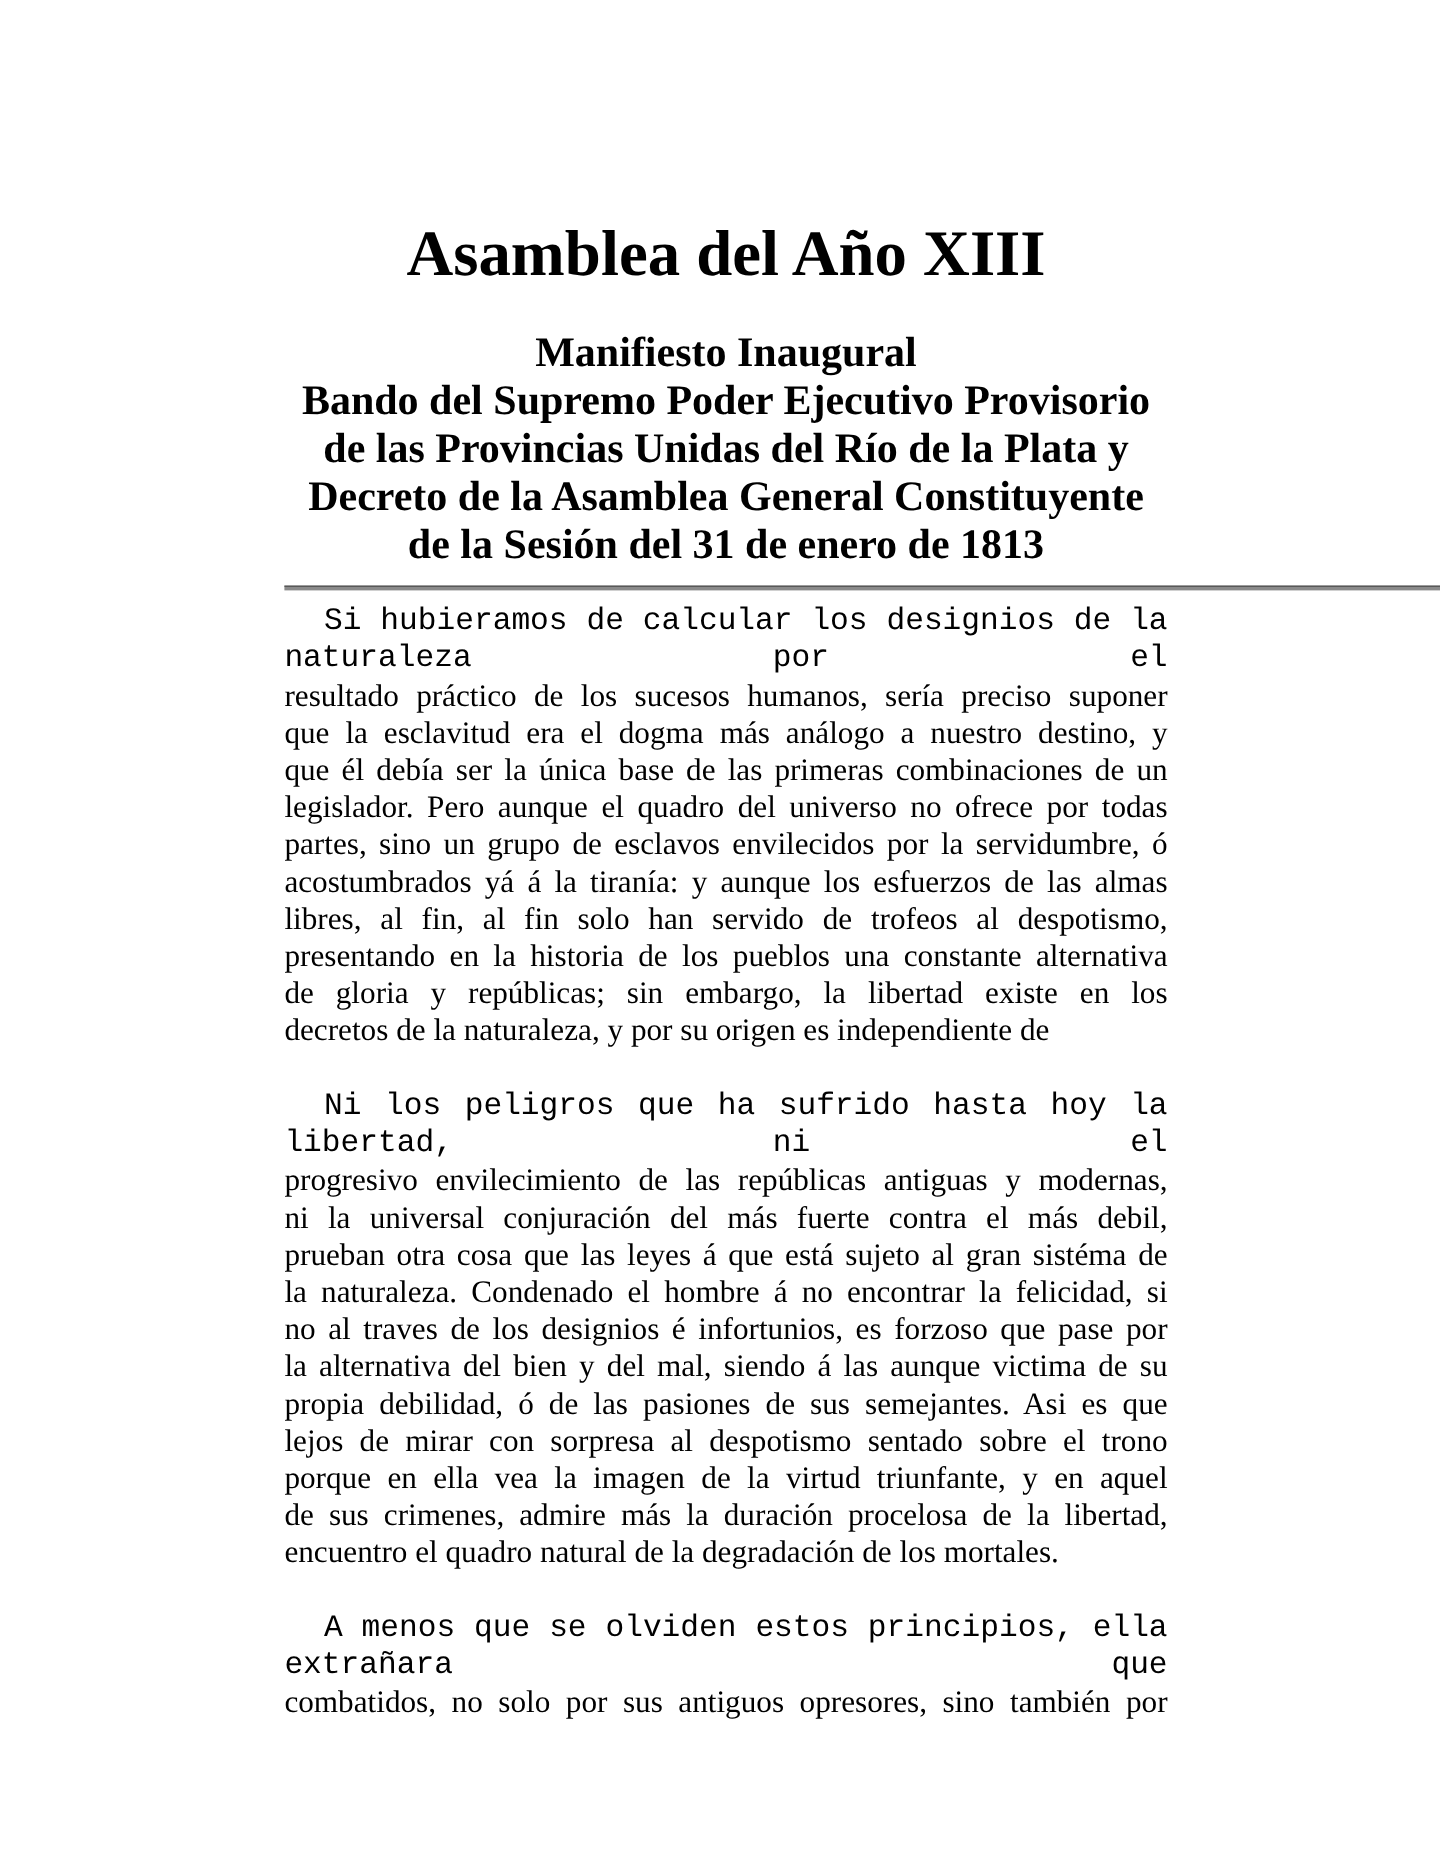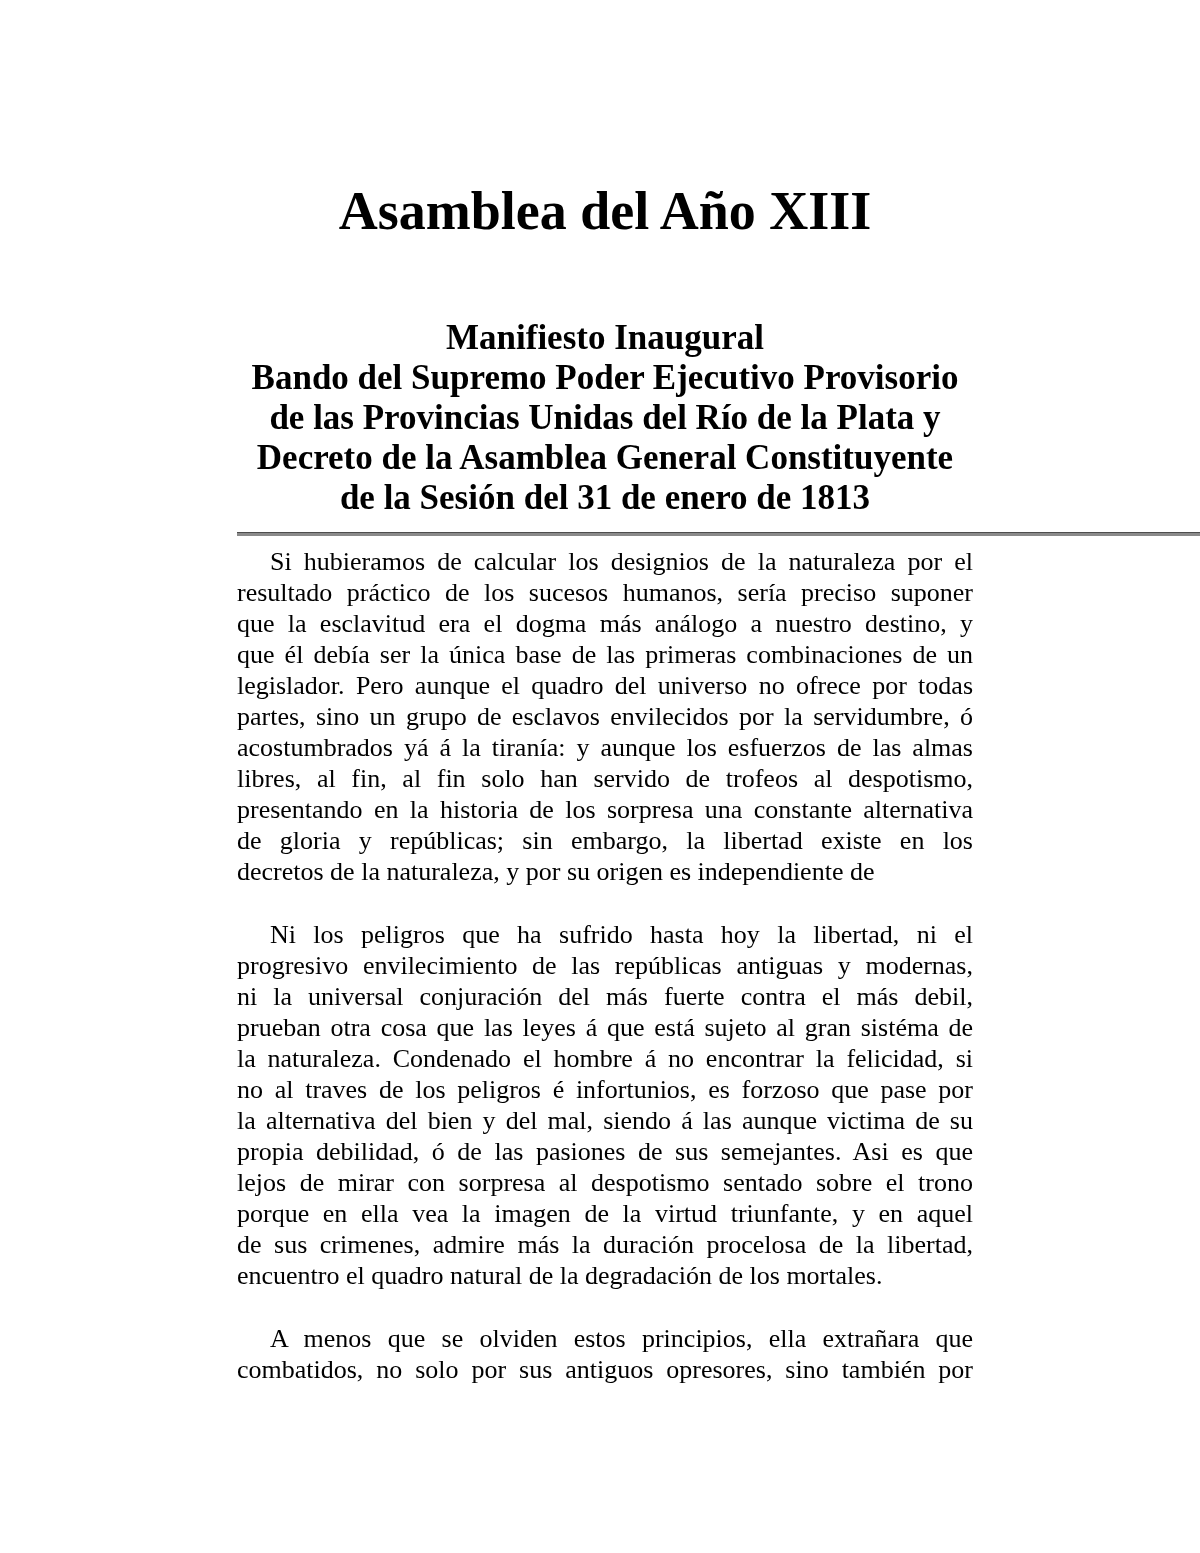--- a/index.html
+++ b/index.html
@@ -22,21 +22,21 @@
   }
   .doc-title {
     margin: 0;
     font-size: 54px;
     line-height: 62px;
     font-weight: bold;
     text-align: center;
     letter-spacing: 0px;
   }
   .subtitle {
-    margin-top: 76px;
+    margin-top: 32px;
     font-size: 35px;
     line-height: 40px;
     font-weight: bold;
     text-align: center;
   }
   .rule {
     margin-top: 14px;
     margin-right: -227px; 
     height: 3px;
     background: #8a8a8a;
@@ -49,20 +49,21 @@
   }
   .para {
     margin: 0 0 32px 0;
   }
   .line {
     text-align: justify;
     text-align-last: justify;
   }
   .para .line:first-child {
     text-indent: 33px;
+    font-family: Liberation Mono, monospace;
   }
   .para:not(.continued) .line:last-child {
     text-align-last: left;
   }
 </style>
 </head>
 <body>
 
 <div class="page">
 
@@ -81,31 +82,31 @@
   <div class="doc-body">
       <div class="para">
         <div class="line">Si hubieramos de calcular los designios de la naturaleza por el</div>
         <div class="line">resultado práctico de los sucesos humanos, sería preciso suponer</div>
         <div class="line">que la esclavitud era el dogma más análogo a nuestro destino, y</div>
         <div class="line">que él debía ser la única base de las primeras combinaciones de un</div>
         <div class="line">legislador. Pero aunque el quadro del universo no ofrece por todas</div>
         <div class="line">partes, sino un grupo de esclavos envilecidos por la servidumbre, ó</div>
         <div class="line">acostumbrados yá á la tiranía: y aunque los esfuerzos de las almas</div>
         <div class="line">libres, al fin, al fin solo han servido de trofeos al despotismo,</div>
-        <div class="line">presentando en la historia de los sorpresa una constante alternativa</div>
+        <div class="line">presentando en la historia de los pueblos una constante alternativa</div>
         <div class="line">de gloria y repúblicas; sin embargo, la libertad existe en los</div>
         <div class="line">decretos de la naturaleza, y por su origen es independiente de</div>
       </div>
       <div class="para">
         <div class="line">Ni los peligros que ha sufrido hasta hoy la libertad, ni el</div>
         <div class="line">progresivo envilecimiento de las repúblicas antiguas y modernas,</div>
         <div class="line">ni la universal conjuración del más fuerte contra el más debil,</div>
         <div class="line">prueban otra cosa que las leyes á que está sujeto al gran sistéma de</div>
         <div class="line">la naturaleza. Condenado el hombre á no encontrar la felicidad, si</div>
-        <div class="line">no al traves de los peligros é infortunios, es forzoso que pase por</div>
+        <div class="line">no al traves de los designios é infortunios, es forzoso que pase por</div>
         <div class="line">la alternativa del bien y del mal, siendo á las aunque victima de su</div>
         <div class="line">propia debilidad, ó de las pasiones de sus semejantes. Asi es que</div>
         <div class="line">lejos de mirar con sorpresa al despotismo sentado sobre el trono</div>
         <div class="line">porque en ella vea la imagen de la virtud triunfante, y en aquel</div>
         <div class="line">de sus crimenes, admire más la duración procelosa de la libertad,</div>
         <div class="line">encuentro el quadro natural de la degradación de los mortales.</div>
       </div>
       <div class="para continued">
         <div class="line">A menos que se olviden estos principios, ella extrañara que</div>
         <div class="line">combatidos, no solo por sus antiguos opresores, sino también por</div>

